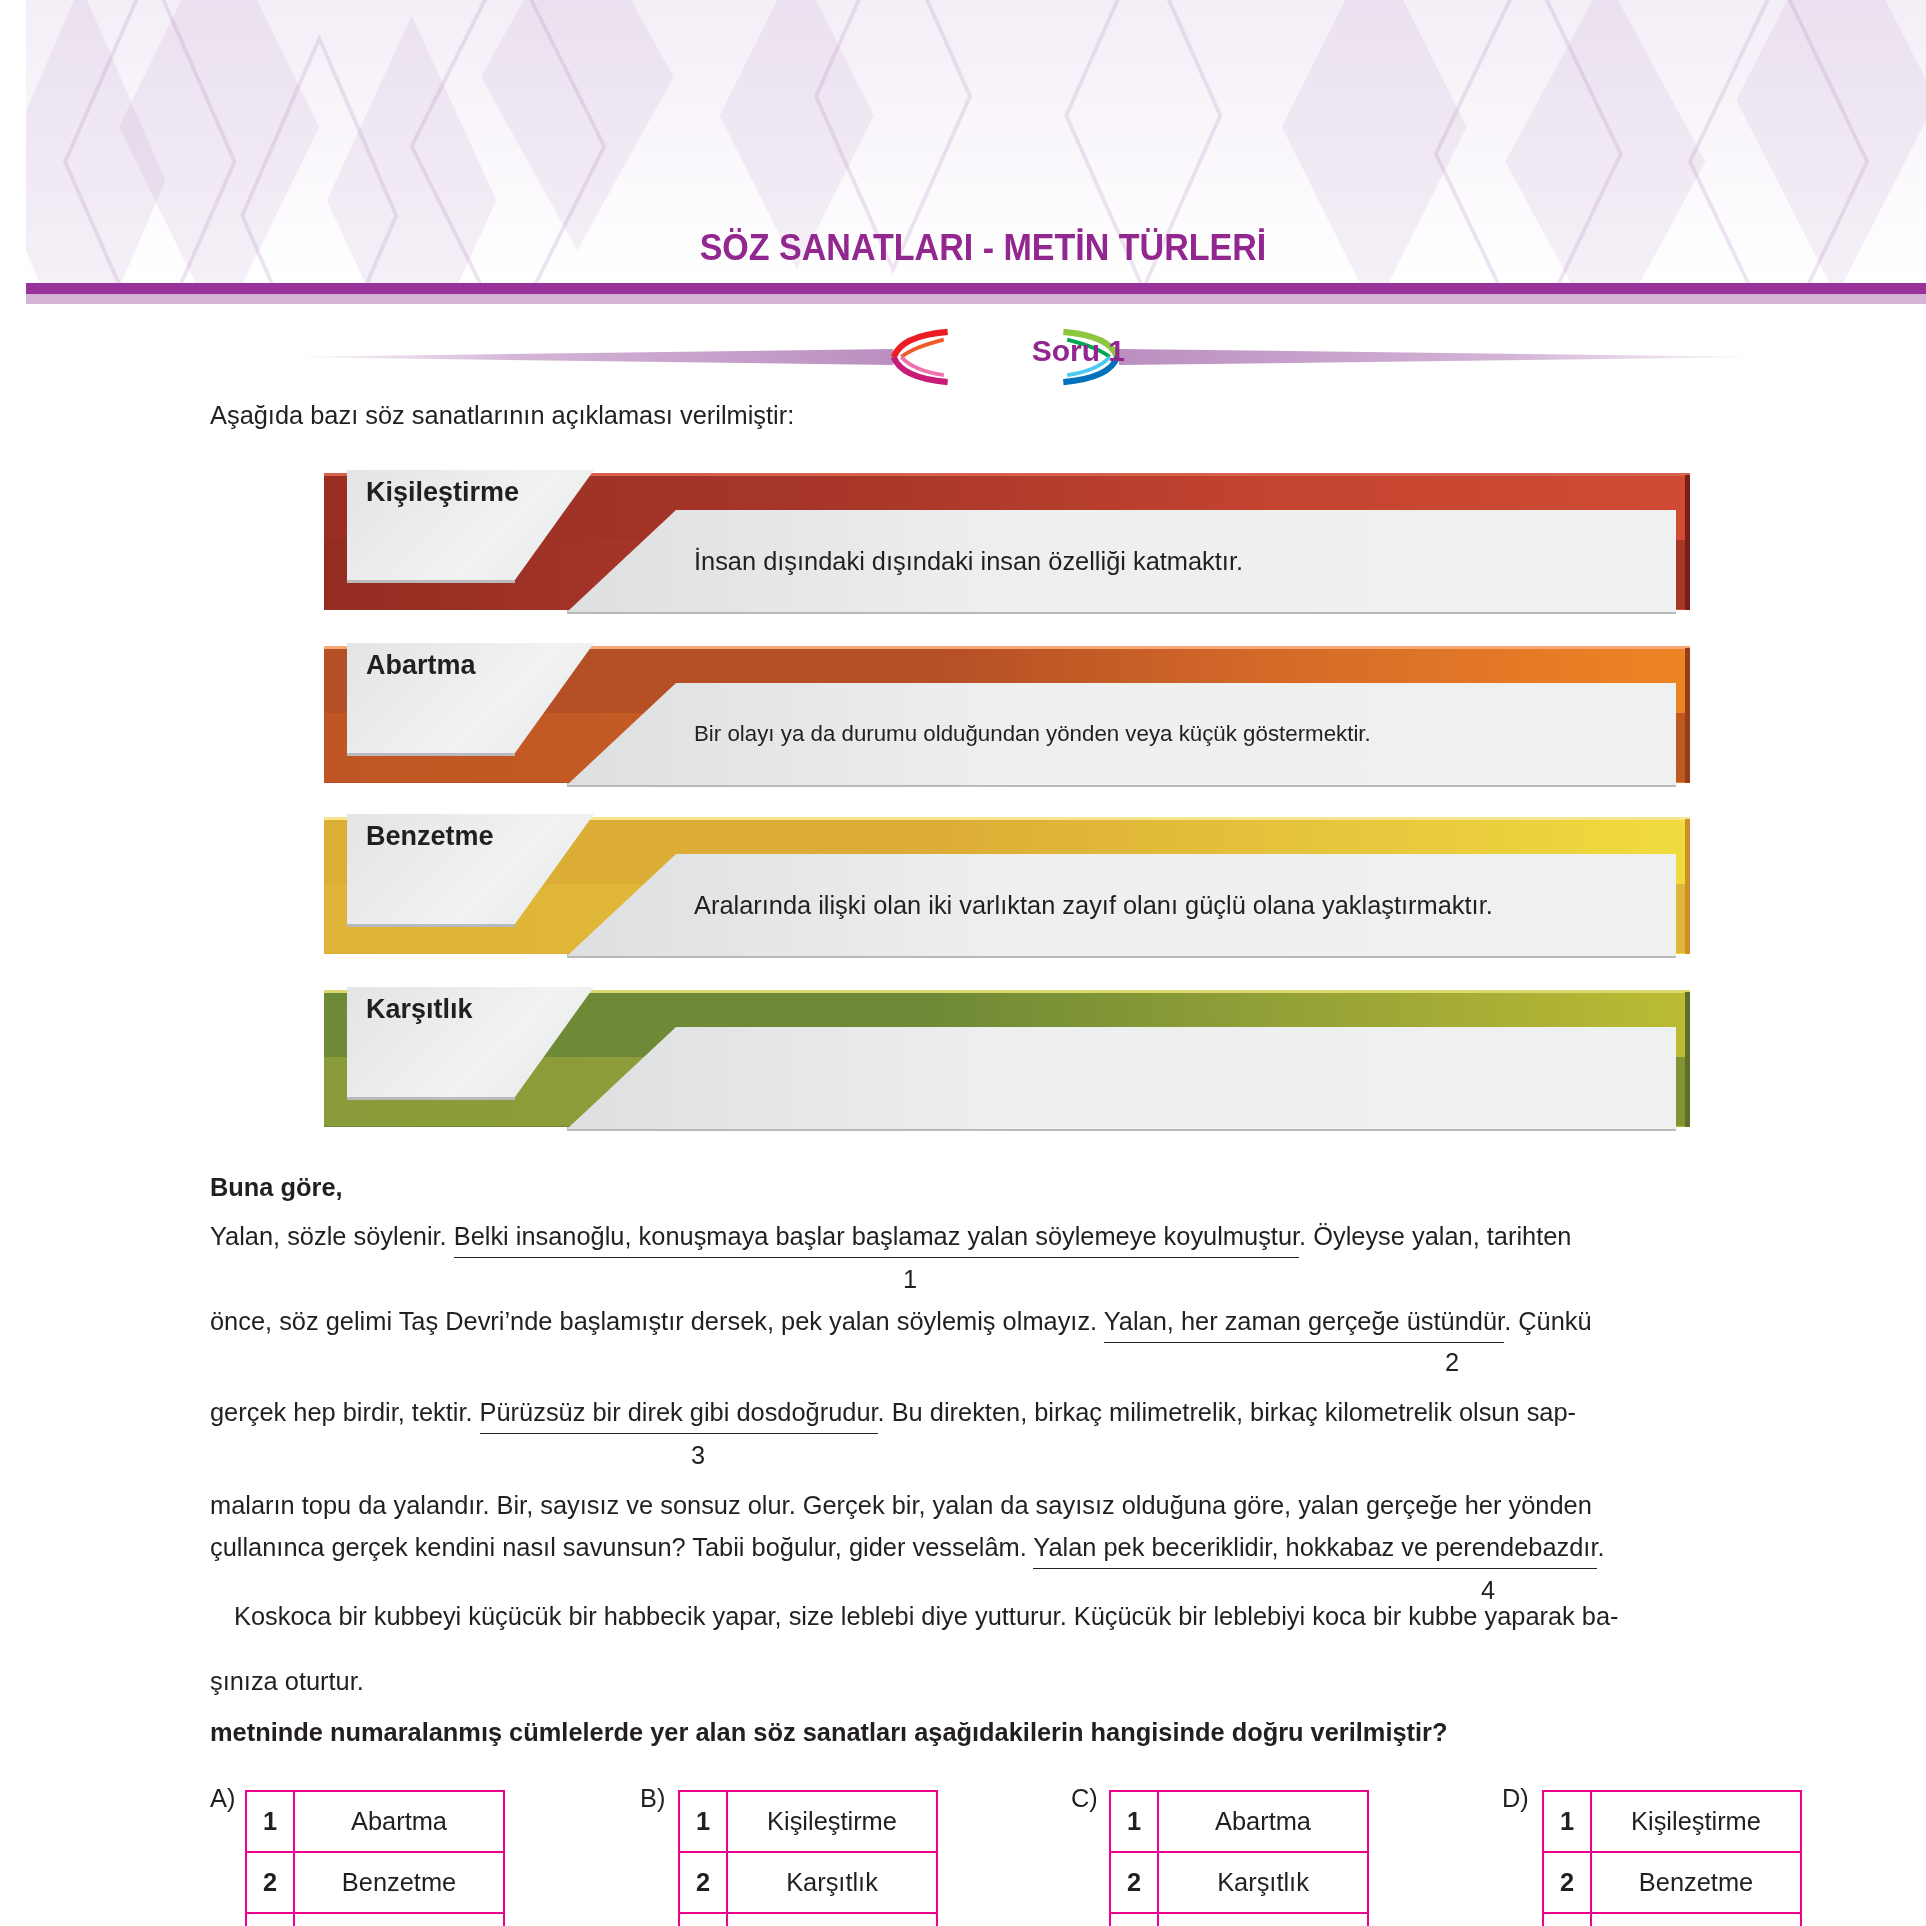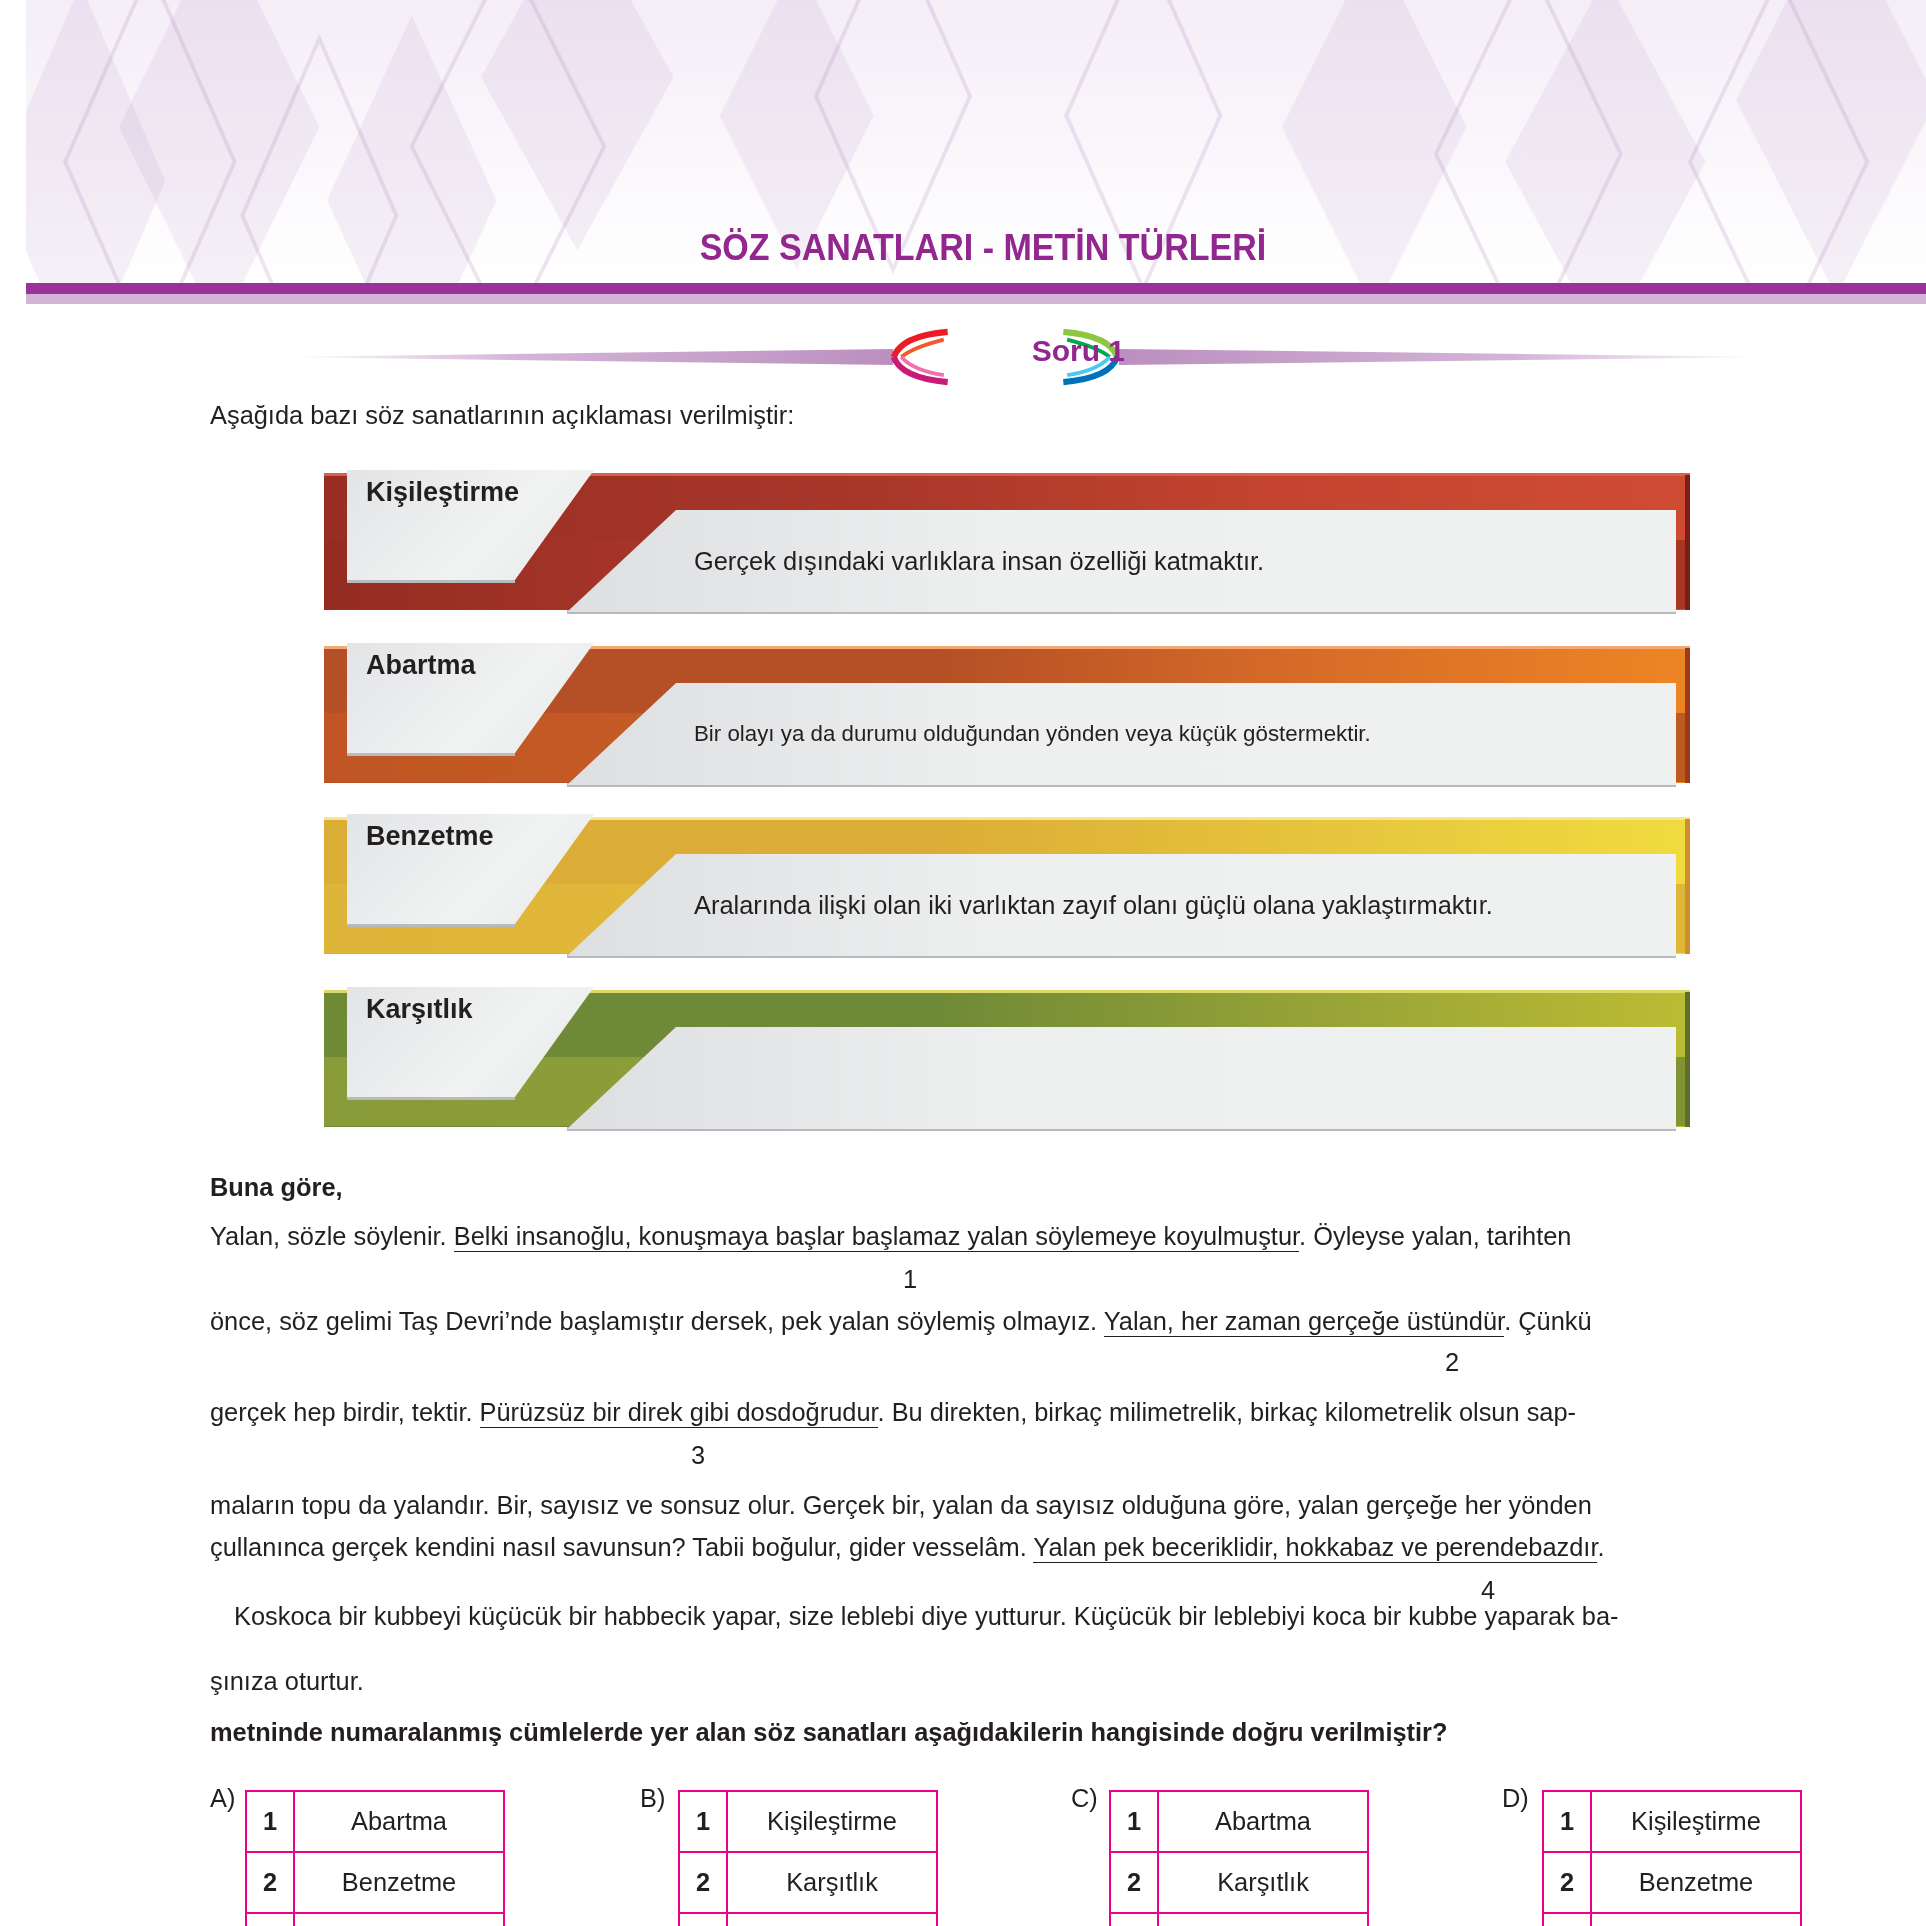--- a/index.html
+++ b/index.html
@@ -42,21 +42,21 @@
   .card .term { position:absolute; left:42px; top:3.9px; font-size:27px; font-weight:bold; color:#231f20; }
   .card .panel { position:absolute; left:243px; top:37px; width:1109px; height:102px;
      background:linear-gradient(90deg,#dedfe1 0%, #eeefef 40%, #eff0f0 100%);
      clip-path: polygon(109px 0, 100% 0, 100% 100%, 0 100%); }
   .card .panel-shadow { position:absolute; left:243px; top:137px; width:1109px; height:3.9px; background:#b8b9bc; }
   .card .def { position:absolute; left:370px; top:0; height:139px; display:flex; align-items:center; font-size:25.4px; color:#231f20; padding-top:37px; box-sizing:border-box; }
   .card .def.small { font-size:22.3px; }
 
   
   .para { position:absolute; left:210px; font-size:25.4px; color:#231f20; white-space:nowrap; }
-  .para u { text-decoration:none; border-bottom:1.9px solid #231f20; padding-bottom:1px; }
+  .para u { text-decoration:none; border-bottom:1.9px solid #231f20; padding-bottom:7px; }
   .num { position:absolute; font-size:25.4px; color:#231f20; }
   .bold { font-weight:bold; }
 
   
   .opt-label { position:absolute; font-size:25.4px; color:#231f20; }
   .opt-table { position:absolute; border-collapse:collapse; width:260px; }
   .opt-table td { border:2.7px solid #ec008c; height:59px; font-size:25.4px; text-align:center; color:#231f20; padding:0; }
   .opt-table td.n { width:46px; font-weight:bold; }
 </style>
 </head>
@@ -108,21 +108,21 @@
 <div class="card" style="top:473px;">
   <div class="band" style="background:linear-gradient(90deg,#9a2d22 0%,#a8372a 40%,#c4442f 70%,#d04b34 100%);"></div>
   <div class="band-bot" style="background:linear-gradient(90deg,#8f2b21 0%,#b03a2e 30%,#7c2219 100%);opacity:0.5;"></div>
   <div class="band-top" style="background:#d9604e;"></div>
   <div class="band-edge" style="background:#7a1f18;"></div>
   <div class="tab-shadow"></div>
   <div class="tab"></div>
   <div class="term">Kişileştirme</div>
   <div class="panel-shadow"></div>
   <div class="panel"></div>
-  <div class="def">Gerçek dışındaki varlıklara insan özelliği katmaktır.</div>
+  <div class="def">İnsan dışındaki dışındaki insan özelliği katmaktır.</div>
 </div>
 
 <div class="card" style="top:646px;">
   <div class="band" style="background:linear-gradient(90deg,#b54f25 0%,#b54f25 45%,#d56a28 70%,#ee8524 100%);"></div>
   <div class="band-bot" style="background:linear-gradient(90deg,#c75a22 0%,#d76a26 50%,#9c3e1c 100%);opacity:0.6;"></div>
   <div class="band-top" style="background:#f4a873;"></div>
   <div class="band-edge" style="background:#9a3b19;"></div>
   <div class="tab-shadow"></div>
   <div class="tab"></div>
   <div class="term">Abartma</div>

